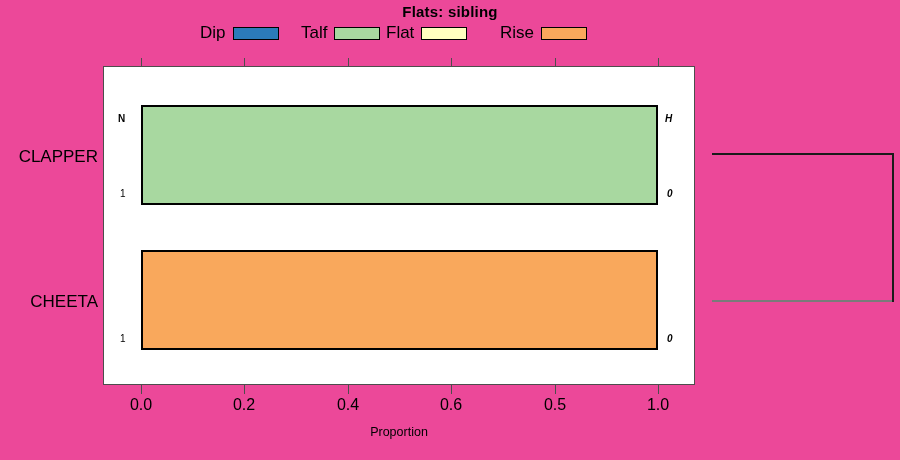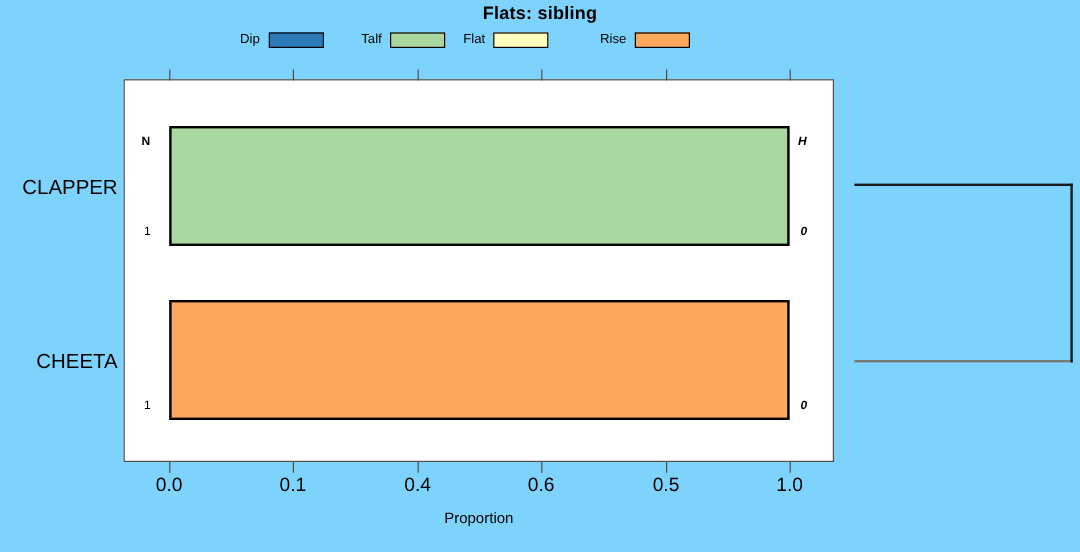--- a/index.html
+++ b/index.html
@@ -4,21 +4,21 @@
 <style>
   html, body {
     margin: 0;
     padding: 0;
     background: #ffffff;
   }
   #canvas {
     position: relative;
     width: 900px;
     height: 460px;
-    background: #7dd3fc;
+    background: #ec4899;
     font-family: "Liberation Sans", sans-serif;
     overflow: hidden;
   }
 
   
   #chart-title {
     position: absolute;
     left: 0;
     top: 3px;
     width: 900px;
@@ -38,21 +38,21 @@
     height: 18px;
   }
   .legend-entry {
     position: absolute;
     top: 0;
     height: 18px;
     display: flex;
     align-items: center;
   }
   .legend-label {
-    font-size: 11px;
+    font-size: 17px;
     color: #000000;
     margin-right: 7px;
     white-space: nowrap;
   }
   .legend-swatch {
     width: 46px;
     height: 13px;
     border: 1.4px solid #000000;
     box-sizing: border-box;
   }
@@ -181,21 +181,21 @@
   <div class="tick-top" style="left:658px;"></div>
 
   <div class="tick-bottom" style="left:141px;"></div>
   <div class="tick-bottom" style="left:244px;"></div>
   <div class="tick-bottom" style="left:348px;"></div>
   <div class="tick-bottom" style="left:451px;"></div>
   <div class="tick-bottom" style="left:555px;"></div>
   <div class="tick-bottom" style="left:658px;"></div>
 
   <div class="xtick-label" style="left:141px;">0.0</div>
-  <div class="xtick-label" style="left:244px;">0.1</div>
+  <div class="xtick-label" style="left:244px;">0.2</div>
   <div class="xtick-label" style="left:348px;">0.4</div>
   <div class="xtick-label" style="left:451px;">0.6</div>
   <div class="xtick-label" style="left:555px;">0.5</div>
   <div class="xtick-label" style="left:658px;">1.0</div>
 
   <div id="xaxis-title">Proportion</div>
 
   <div class="row-label" style="left:0px; top:147px; width:98px;">CLAPPER</div>
 
   <div class="bar" id="bar-clapper" style="left:141px; top:105px; width:517px; height:100px; background:#a8d8a0;"></div>

